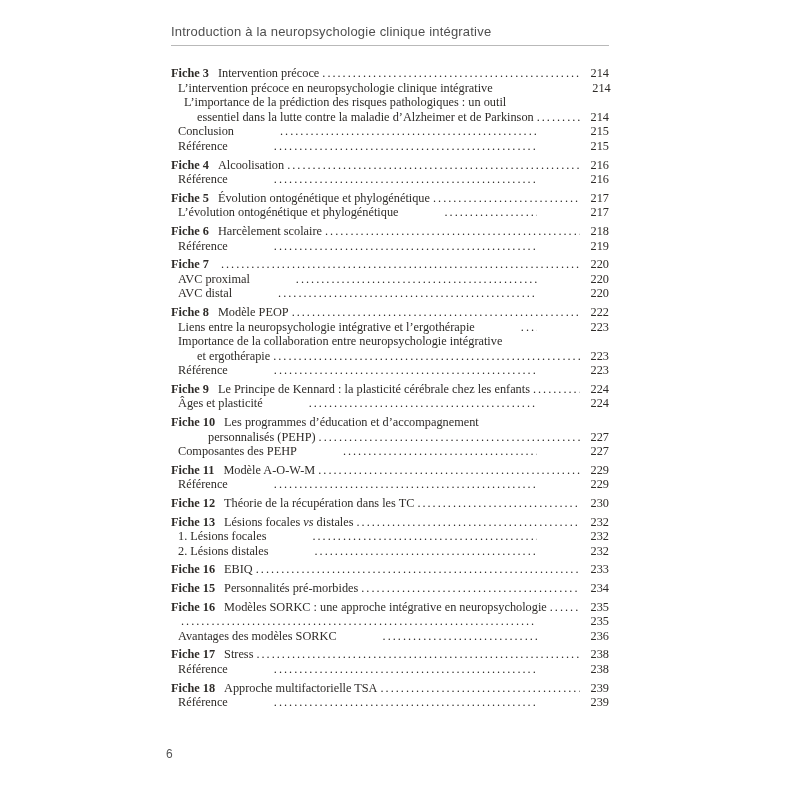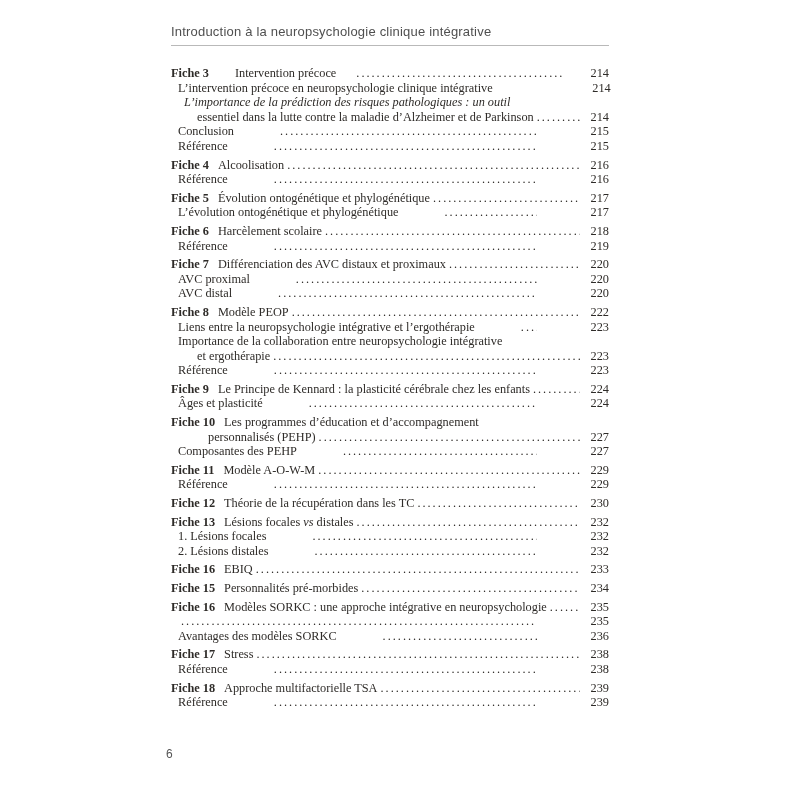--- a/index.html
+++ b/index.html
@@ -11,28 +11,28 @@
   .running-head {
     margin-top:26px;
     font-family:"Liberation Sans","DejaVu Sans",sans-serif;
     font-size:13px; line-height:11px; color:#4f4f4f; letter-spacing:0.2px;
   }
   .rule { border:none; border-top:1px solid #b9b9b9; margin-top:8px; height:0; }
 
   .toc { margin-top:20px; font-size:12.3px; }
   .row { display:flex; align-items:baseline; line-height:14.6px; }
   .row.fiche { margin-top:4px; }
-  .toc .row.fiche:first-child { margin-top:0;gap:17px; }
+  .toc .row.fiche:first-child { margin-top:0; }
 
   .flabel { font-weight:bold; white-space:nowrap; margin-right:9px; }
   .title { white-space:nowrap; }
   .title .it { font-style:italic; }
 
   .row.sub1  { padding-left:7px;gap:43px; }
-  .row.sub2  { padding-left:13px;font-style:italic; }
+  .row.sub2  { padding-left:13px; }
   .row.cont  { padding-left:26px; }
   .row.cont2 { padding-left:37px; }
 
   .dots { flex:1 1 auto; overflow:hidden; white-space:nowrap; margin:0 3px 0 3px; }
   .dots::after {
     content:"........................................................................................................................................................................................................";
     letter-spacing:2px; color:#2e2b28;
   }
   .pg { min-width:26px; text-align:right; white-space:nowrap; }
 
@@ -106,21 +106,20 @@
         <span class="dots"></span>
         <span class="pg">218</span>
       </div>
       <div class="row sub1">
         <span class="title"><span>Référence</span></span>
         <span class="dots"></span>
         <span class="pg">219</span>
       </div>
       <div class="row fiche">
         <span class="flabel">Fiche 7</span>
-        <span class="title"><span>Différenciation des AVC distaux et proximaux</span></span>
         <span class="dots"></span>
         <span class="pg">220</span>
       </div>
       <div class="row sub1">
         <span class="title"><span>AVC proximal</span></span>
         <span class="dots"></span>
         <span class="pg">220</span>
       </div>
       <div class="row sub1">
         <span class="title"><span>AVC distal</span></span>

